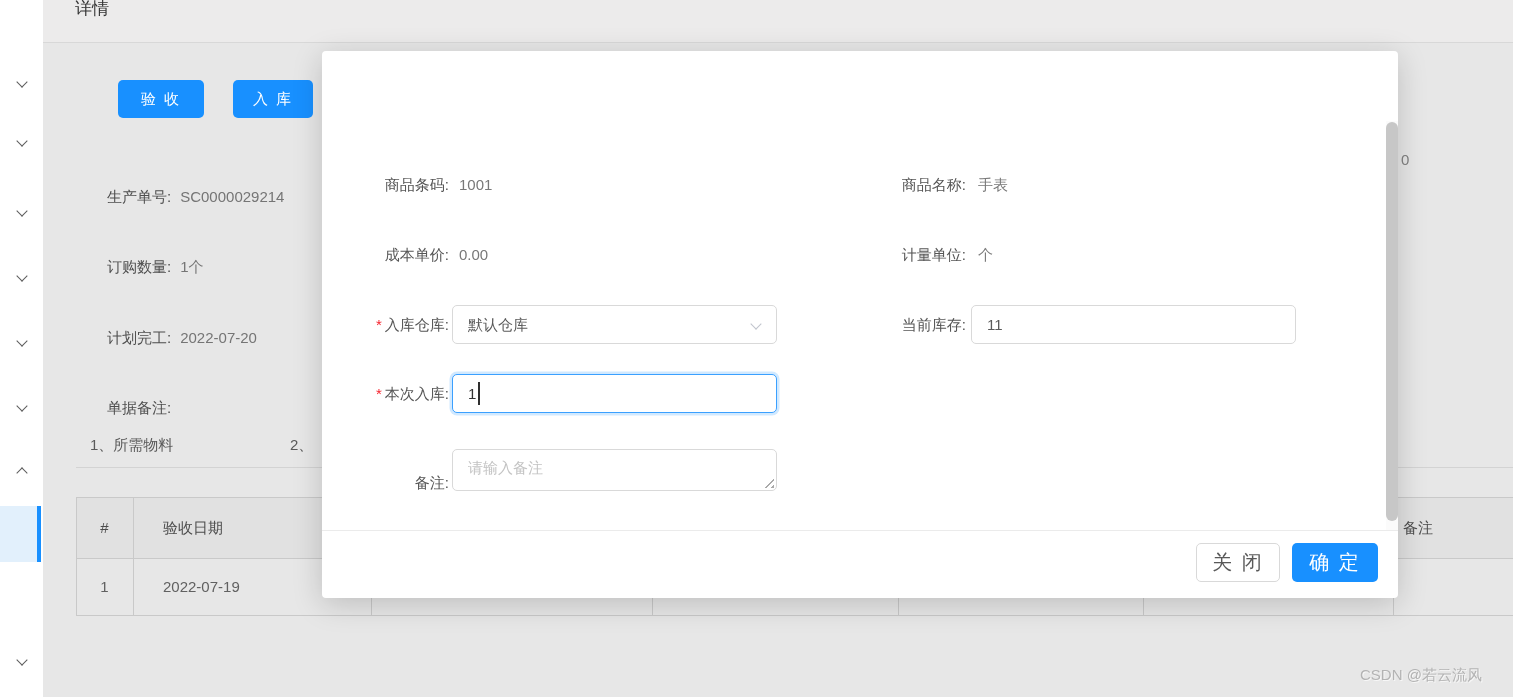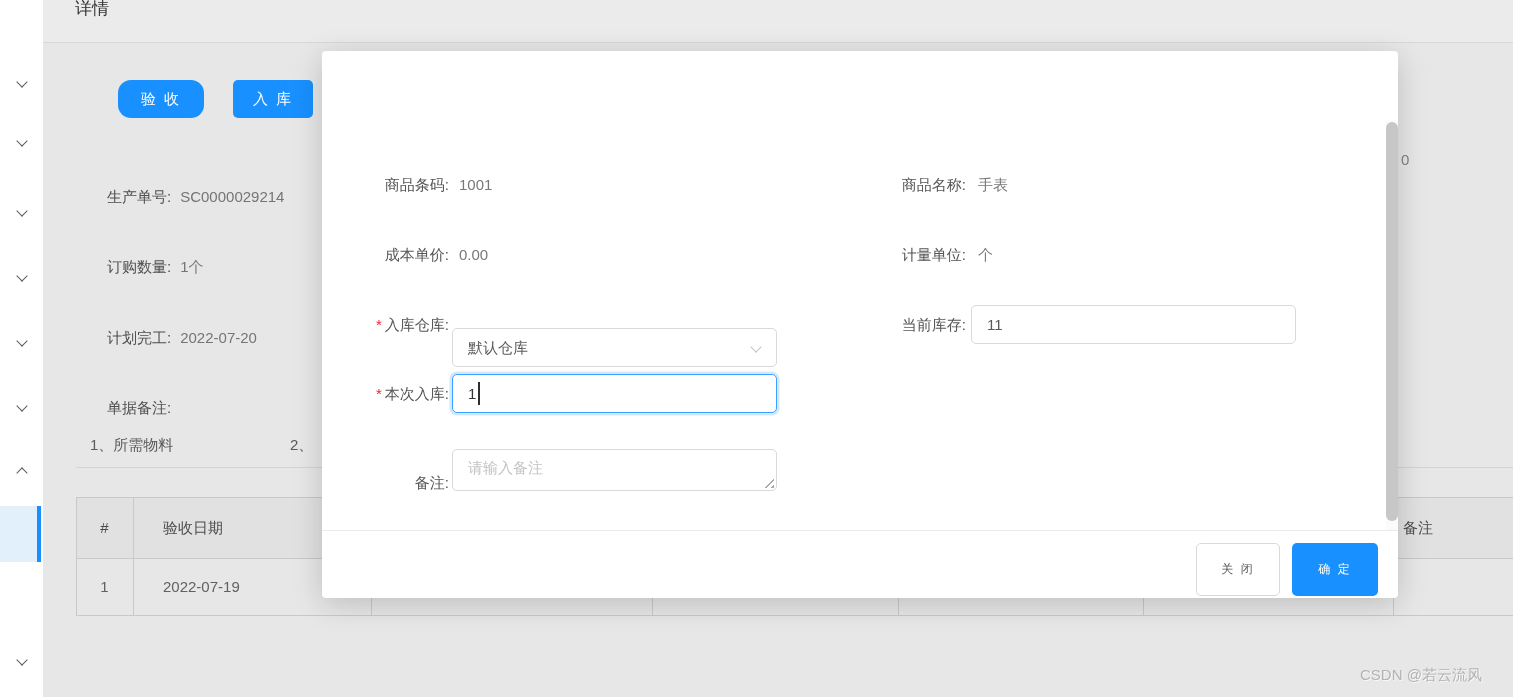--- a/index.html
+++ b/index.html
@@ -19,21 +19,21 @@
                   border-right:1.6px solid #5c5c5c; border-bottom:1.6px solid #5c5c5c; transform:rotate(45deg); }
   .chev.up::before { transform:rotate(-135deg); top:4px; }
   .c1{top:77px}.c2{top:136px}.c3{top:206px}.c4{top:271px}.c5{top:336px}.c6{top:401px}
   .c7{top:465px}.c8{top:655px}
   .sel-item { position:absolute; left:0; top:506px; width:41px; height:56px; background:#e2f0fc; cursor:pointer; }
   .sel-bar  { position:absolute; left:37px; top:0; width:4px; height:56px; background:#1890ff; }
 
   
   .btn-blue { position:absolute; height:38px; background:#1890ff; color:#fff; border:none; border-radius:5px;
               font-size:15px; letter-spacing:2px; cursor:pointer; font-family:inherit; }
-  .btn-accept  { left:118px; top:80px; width:86px;border-radius:13px; }
+  .btn-accept  { left:118px; top:80px; width:86px; }
   .btn-stockin { left:233px; top:80px; width:80px; }
 
   .d-row { position:absolute; left:107px; font-size:15px; color:#4e4e4e; line-height:22px;margin-top:36px; }
   .d1{top:150px}.d2{top:220px}.d3{top:291px}.d4{top:361px}
   .d-val { margin-left:9px; color:#757575; }
 
   .tab { position:absolute; top:436px; font-size:15px; color:#5a5a5a; cursor:pointer; }
   .tab1{left:90px}.tab2{left:290px}
   .tab-divider { position:absolute; left:76px; top:467px; width:1437px; height:1px; background:#d3d3d3; }
 
@@ -61,21 +61,21 @@
 
   .m-label { position:absolute; width:102px; text-align:right; font-size:15px; color:#555; line-height:20px; }
   .lcol { left:25px; } .rcol { left:542px; }
   .req { color:#f5222d; margin-right:3px; }
   .m-value { position:absolute; font-size:15px; color:#787878; line-height:20px; }
   .vl { left:137px; } .vr { left:656px; }
   .r1{top:124px}.r2{top:194px}
   .lbl3{top:264px}.lbl4{top:333px}.lbl5{top:422px}
 
   .ctrl { position:absolute; width:325px; height:39px; border:1px solid #d9d9d9; border-radius:5px; background:#fff; }
-  .select-box { left:130px; top:254px; cursor:pointer;margin-top:23px; }
+  .select-box { left:130px; top:254px; cursor:pointer; }
   .select-text { position:absolute; left:15px; top:0; line-height:37px; font-size:15px; color:#5a5a5a; }
   .select-arrow { position:absolute; right:13px; top:13px; width:12px; height:12px; }
   .select-arrow::before { content:""; position:absolute; left:1px; top:1px; width:7px; height:7px;
                           border-right:1.6px solid #c0c4cc; border-bottom:1.6px solid #c0c4cc; transform:rotate(45deg); }
   .input { font-family:inherit; font-size:15px; color:#595959; padding:0 15px; outline:none; }
   .input-stock { left:649px; top:254px; }
   .input-qty { left:130px; top:323px; border:1.5px solid #3ba0ff; box-shadow:0 0 0 2.5px rgba(24,144,255,.2); color:#333; }
   .caret { position:absolute; left:156px; top:331px; width:1.5px; height:23px; background:#2f2f2f; }
 
   .ta-wrap { position:absolute; left:130px; top:398px; width:325px; height:42px; }
@@ -83,21 +83,21 @@
                       font-family:inherit; font-size:15px; color:#555; padding:9px 15px; outline:none; }
   .ta-wrap textarea::placeholder { color:#c3c3c3; }
   .resize-grip { position:absolute; right:3px; bottom:3px; width:10px; height:10px;
                  background:repeating-linear-gradient(135deg, transparent 0 3px, #a9a9a9 3px 4.5px);
                  clip-path:polygon(100% 0, 100% 100%, 0 100%); }
 
   .m-scroll-track { position:absolute; left:1064px; top:70px; width:12px; height:409px; background:#fbfbfb; }
   .m-scroll-thumb { position:absolute; left:0; top:1px; width:12px; height:399px; background:#c7c7c7; border-radius:6px; cursor:pointer; }
 
   .m-footer { position:absolute; left:0; top:479px; width:100%; height:68px; border-top:1px solid #ebebeb; }
-  .btn-dlg { position:absolute; height:53px; border-radius:5px; font-size:12px; letter-spacing:2px; cursor:pointer; font-family:inherit; }
+  .btn-dlg { position:absolute; height:39px; border-radius:5px; font-size:20px; letter-spacing:2px; cursor:pointer; font-family:inherit; }
   .btn-close { left:874px; top:12px; width:84px; background:#fff; border:1px solid #d9d9d9; color:#595959; }
   .btn-ok { left:970px; top:12px; width:86px; background:#1890ff; border:none; color:#fff; }
 </style>
 </head>
 <body>
 
 <div class="screen">
 
   <div class="topbar">
     <div class="page-title">详情</div>

